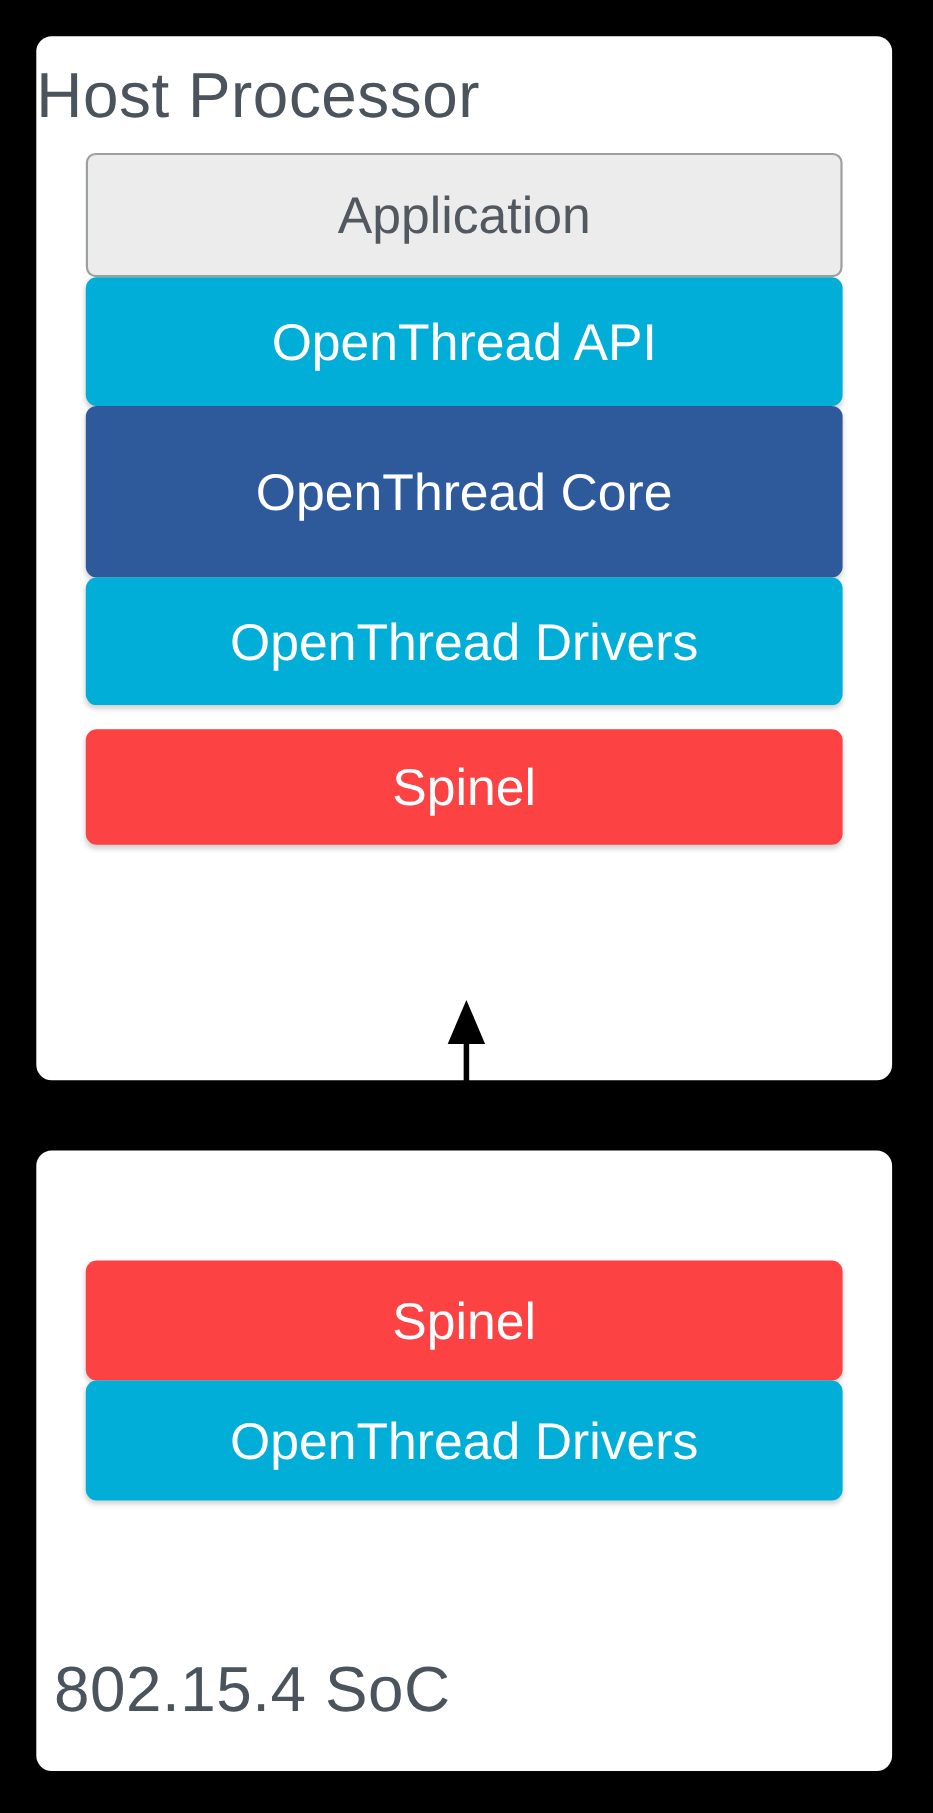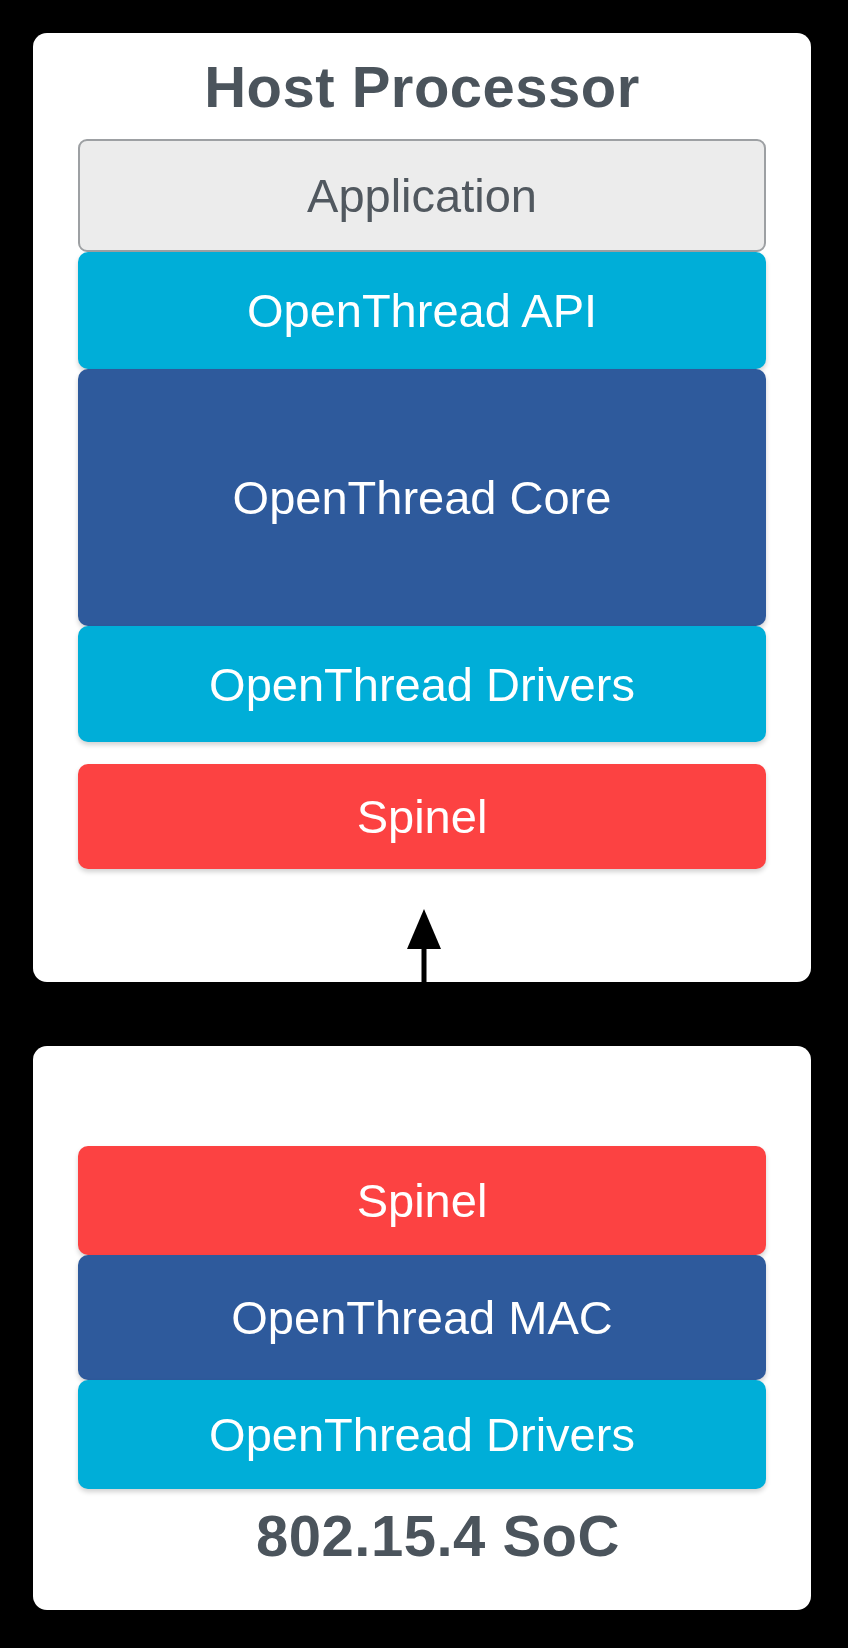--- a/index.html
+++ b/index.html
@@ -23,23 +23,22 @@
     border-radius: 14px;
   }
   .card.host { top: 33px;   height: 949px; }
   .card.soc  { top: 1046px; height: 564px; }
 
   .card-title {
     position: absolute;
     left: 0;
     width: 100%;
     margin: 0;
-    text-align: center;
     font-size: 58px;
-    font-weight: bold;
+    font-weight: normal;
     line-height: 70px;
     color: var(--title_text, #4B545C);
     letter-spacing: 0.5px;
   }
   .host-title { top: 19px; }
   .soc-title  { top: 455px; margin-left: 16px; }
 
   .stack {
     position: absolute;
     left: 45px;
@@ -69,21 +68,21 @@
     text-align: right;
   }
   .layer.cyan { background: var(--cyan, #00AED8); }
   .layer.blue { background: var(--blue, #2E5A9C); }
   .layer.red  { background: var(--red,  #FC4242); margin-top: 22px; }
 
   
   .h-app     { height: 113px; }
   .h-ipv6    { height: 111px; }
   .h-api     { height: 117px; }
-  .h-core    { height: 257px; }
+  .h-core    { height: 156px; }
   .h-drivers { height: 116px; }
   .h-spinel  { height: 105px; }
 
   
   .s-spinel  { height: 109px; }
   .s-mac     { height: 125px; }
   .s-drivers { height: 109px; }
 
   .connector {
     position: absolute;
@@ -111,19 +110,18 @@
 
   <svg class="connector" viewBox="0 0 52 228" aria-hidden="true">
     <rect x="23.5" y="40" width="5" height="148" fill="#000"></rect>
     <polygon points="26,8 43,48 9,48" fill="#000"></polygon>
     <polygon points="26,220 9,180 43,180" fill="#000"></polygon>
   </svg>
 
   <section class="card soc">
     <div class="stack soc-stack">
       <div class="layer red s-spinel">Spinel</div>
-      <div class="layer blue s-mac">OpenThread MAC</div>
       <div class="layer cyan s-drivers">OpenThread Drivers</div>
     </div>
     <h1 class="card-title soc-title">802.15.4 SoC</h1>
   </section>
 
 </div>
 
 </body></html>

